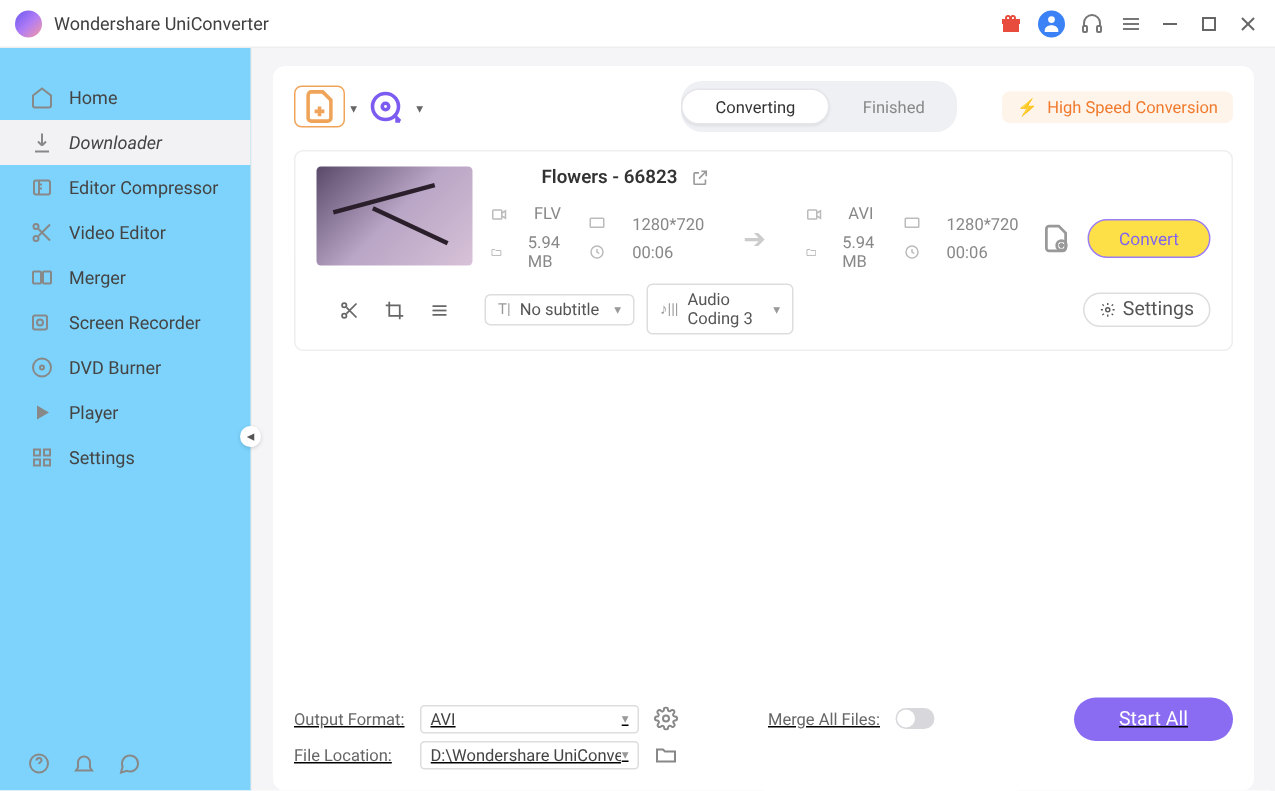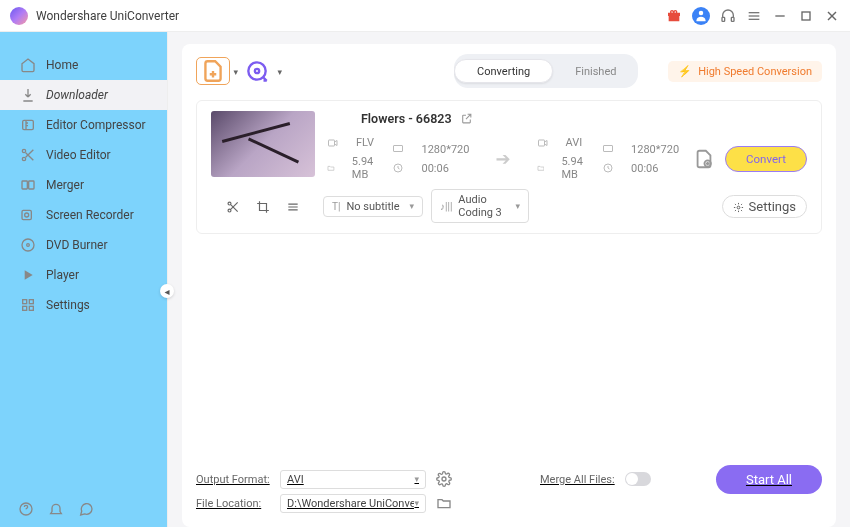--- a/index.html
+++ b/index.html
@@ -58,21 +58,21 @@
 .dropdown .chev { margin-left: auto; font-size: 9px; color: #999; }
 .dd-sub { width: 100px; }
 .dd-audio { width: 98px; }
 .settings-btn { margin-left: auto; border: 1px solid #ddd; border-radius: 12px; padding: 3px 10px; font-size: 13px; color: #555; display: flex; align-items: center; gap: 5px; cursor: pointer; }
 .footer { padding: 10px 14px 12px 14px; text-decoration: underline; }
 .footer-row { display: flex; align-items: center; gap: 10px; font-size: 11px; color: #666; height: 24px; }
 .footer-label { width: 74px; }
 .footer-select { width: 146px; border: 1px solid #ddd; border-radius: 3px; padding: 2px 6px; display: flex; align-items: center; font-size: 11px; color: #444; cursor: pointer; }
 .footer-select .chev { margin-left: auto; font-size: 9px; color: #999; }
 .footer-icon { width: 16px; height: 16px; color: #888; cursor: pointer; }
-.merge-label { margin-left: 78px; }
+.merge-label { margin-left: 50px; }
 .toggle { width: 26px; height: 14px; background: #d8d8dc; border-radius: 7px; position: relative; cursor: pointer; }
 .toggle::after { content: ''; width: 12px; height: 12px; background: #fff; border-radius: 50%; position: absolute; top: 1px; left: 1px; }
 .start-btn { margin-left: auto; background: #8a6cf2; color: #fff; border: none; border-radius: 16px; padding: 7px 30px; font-size: 13px; cursor: pointer; }
 .bolt { color: #f07b2e; }
 svg { width: 100%; height: 100%; }
 </style>
 </head>
 <body>
 
 <div class="titlebar">

